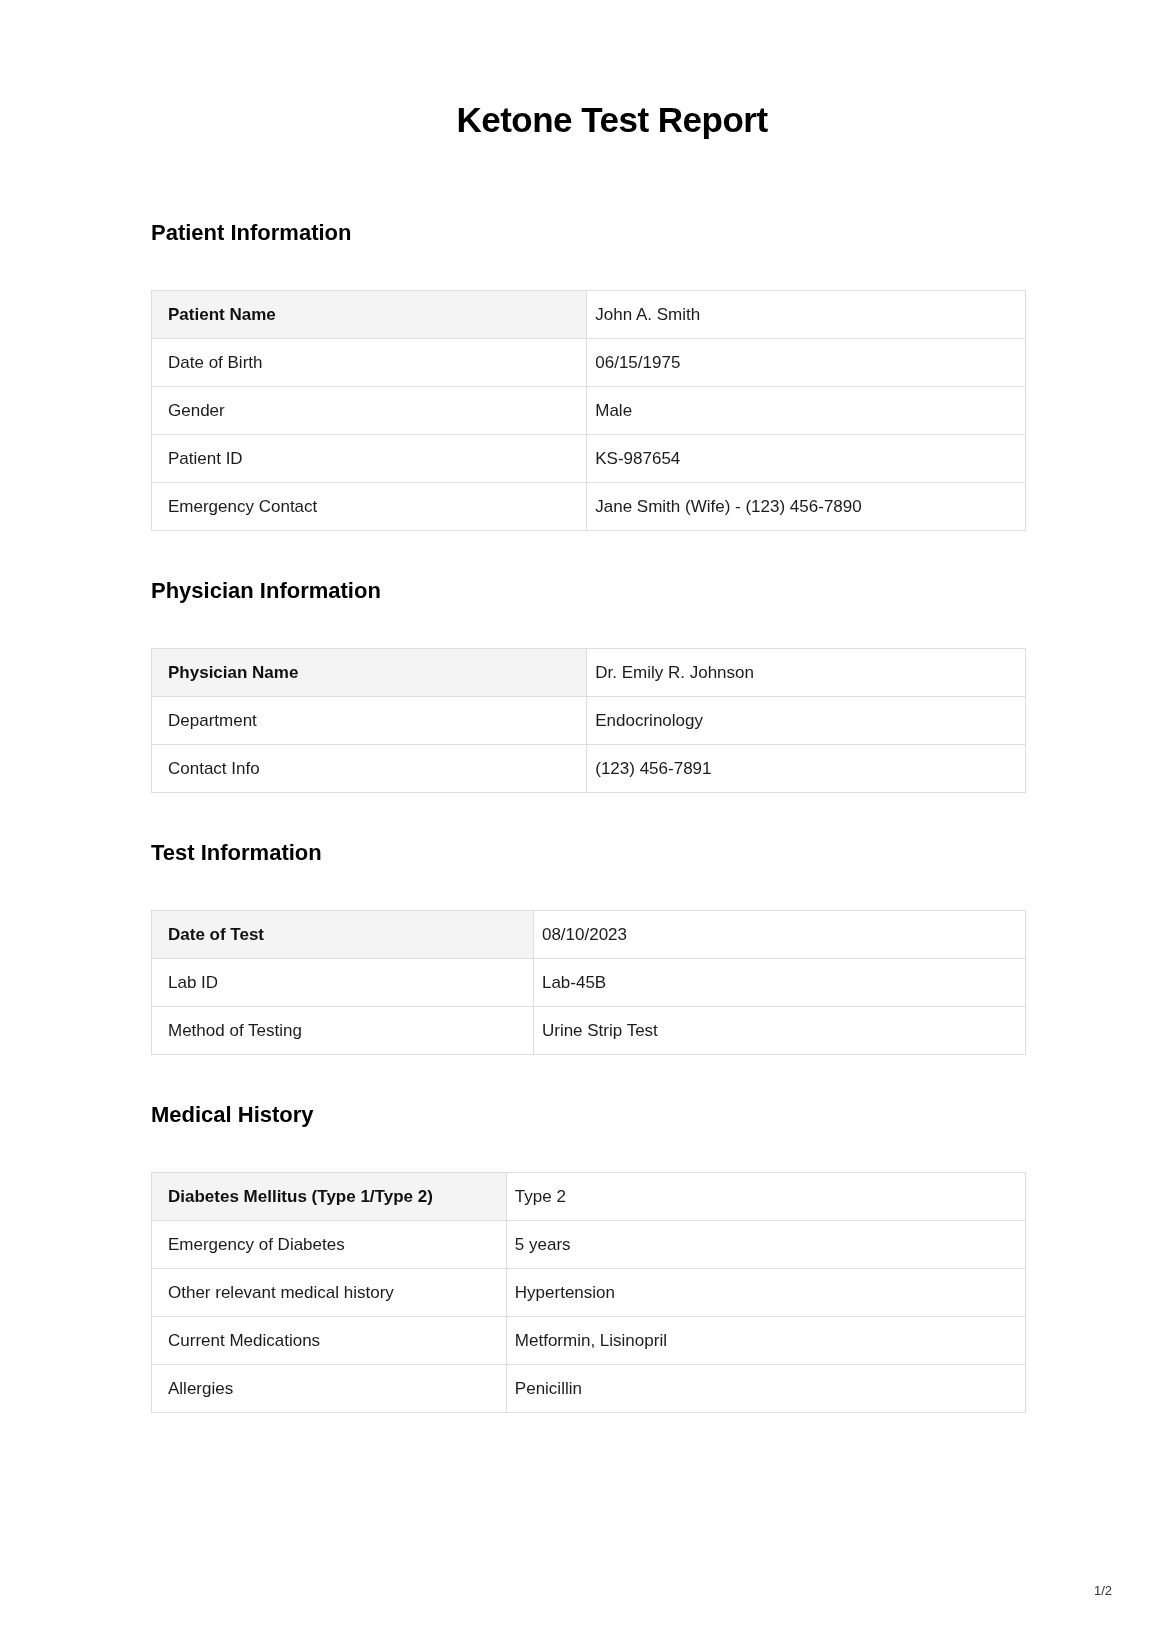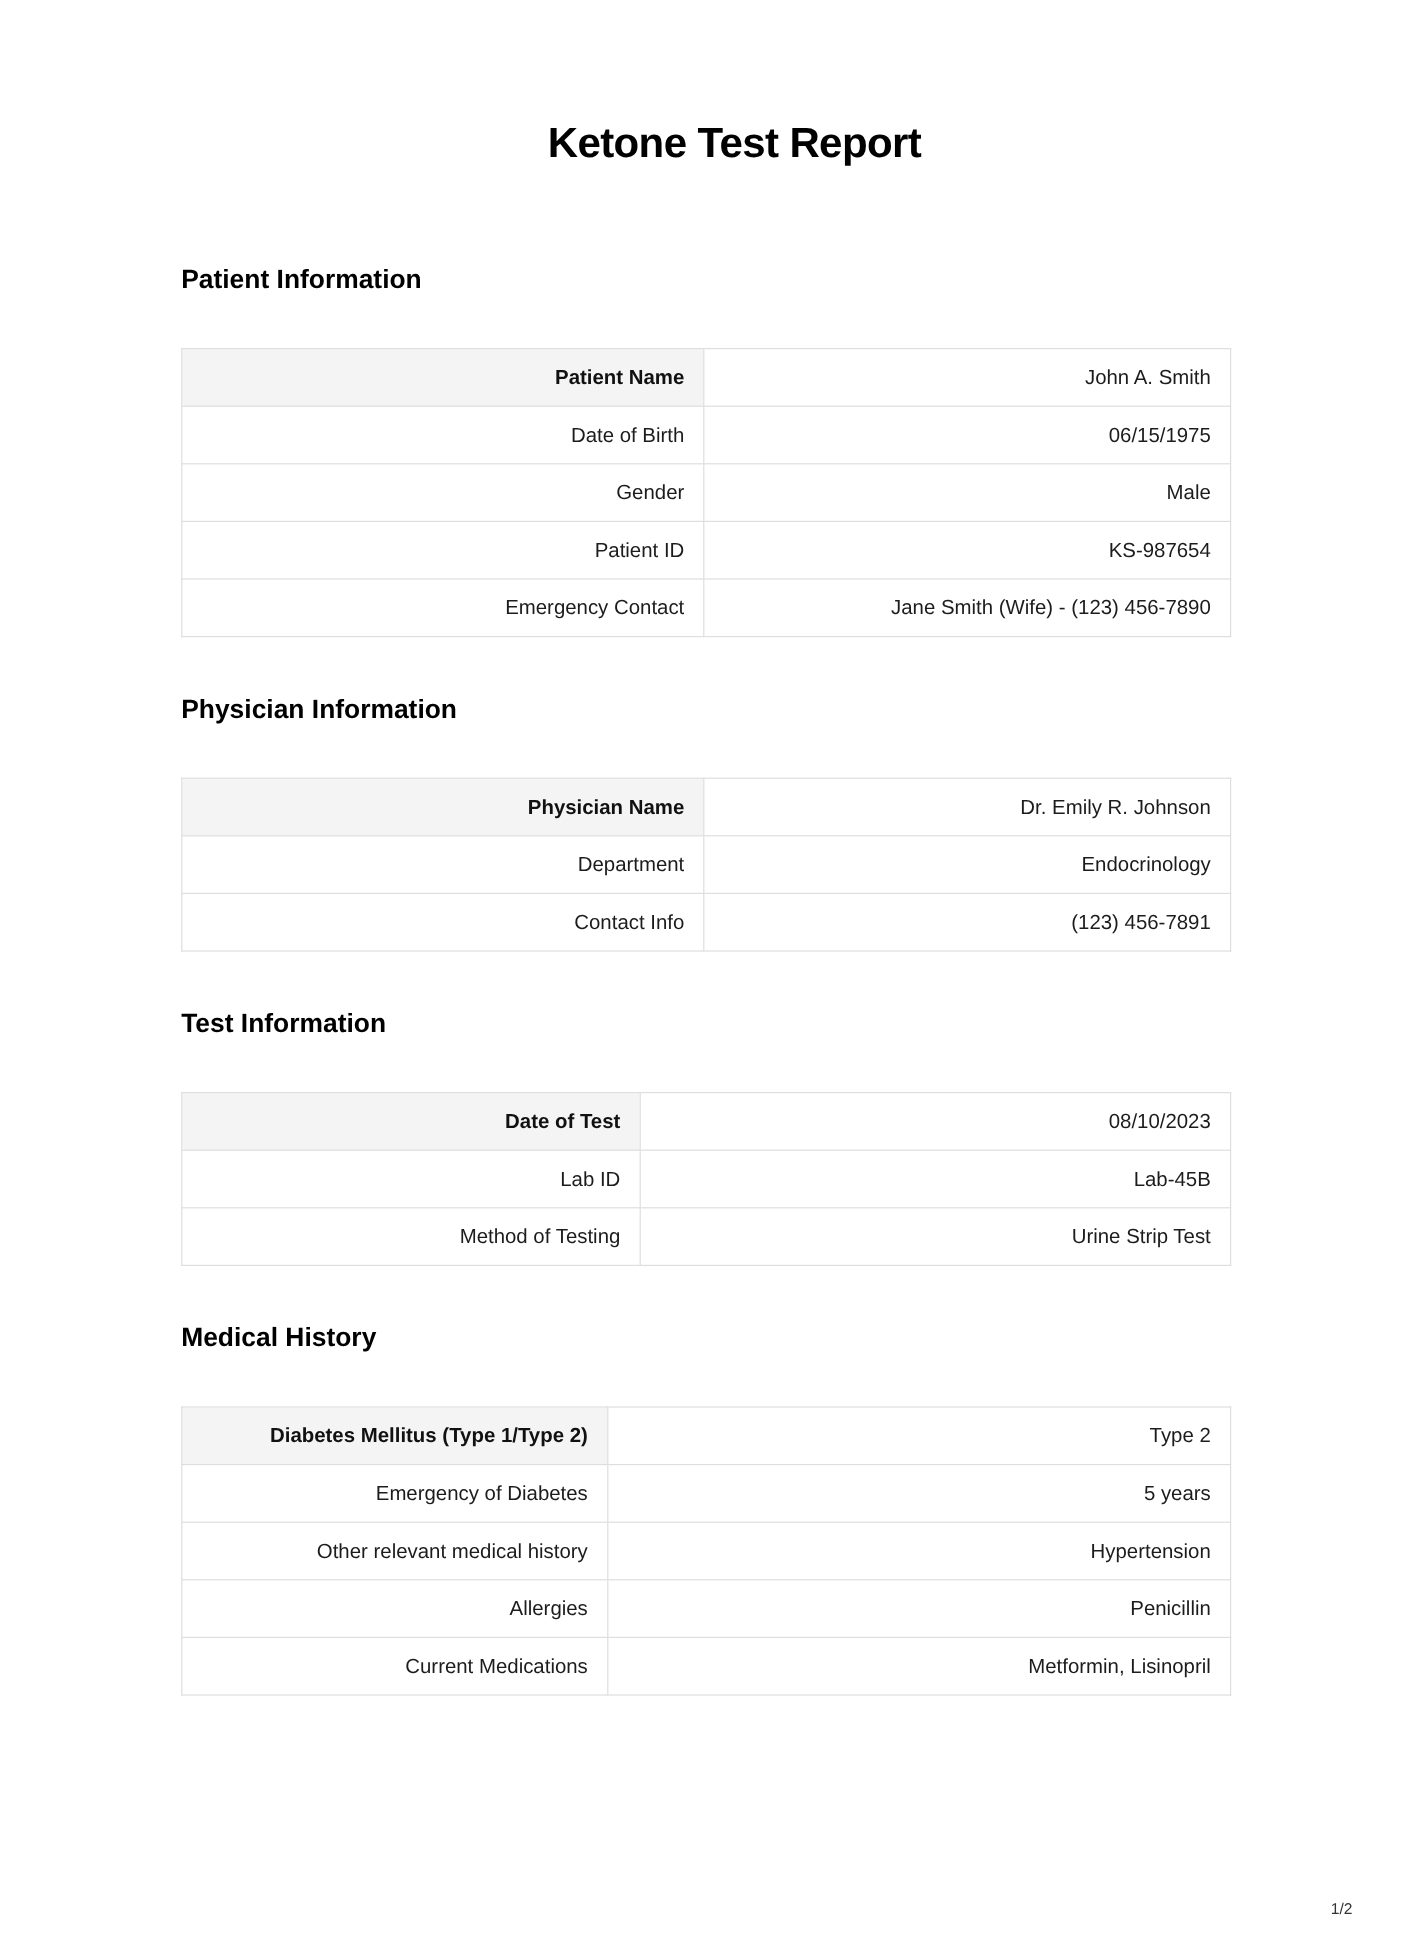--- a/index.html
+++ b/index.html
@@ -51,34 +51,33 @@
   table.info-table td {
     border: 1px solid var(--border-color, #dedede);
     height: 48px;
     box-sizing: border-box;
     padding: 13px 16px 13px 16px;
     line-height: 20px;
     vertical-align: middle;
     color: #1c1c1c;
     overflow: hidden;
     white-space: nowrap;
-    text-align: right;
   }
   table.info-table td.value-cell {
     padding-left: 8px;
   }
   table.info-table tr:first-child td.label-cell {
     background: var(--header-cell-bg, #f4f4f4);
     font-weight: 700;
     color: #111111;
   }
   .footer {
     position: absolute;
     top: 1583px;
-    right: 49px;
+    right: 64px;
     font-size: 13px;
     line-height: 15px;
     color: #333333;
   }
 </style>
 </head>
 <body>
 
 <div class="page">
   <h1 class="title">Ketone Test Report</h1>
@@ -189,27 +188,27 @@
     <td class="label-cell">Emergency of Diabetes</td>
     <td class="value-cell">5 years</td>
   </tr>
 
   <tr>
     <td class="label-cell">Other relevant medical history</td>
     <td class="value-cell">Hypertension</td>
   </tr>
 
   <tr>
+    <td class="label-cell">Current Medications</td>
+    <td class="value-cell">Metformin, Lisinopril</td>
+  </tr>
+
+  <tr>
     <td class="label-cell">Allergies</td>
     <td class="value-cell">Penicillin</td>
   </tr>
-
-  <tr>
-    <td class="label-cell">Current Medications</td>
-    <td class="value-cell">Metformin, Lisinopril</td>
-  </tr>
 </tbody>
     </table>
   </section>
 </main>
 
   <div class="footer">1/2</div>
 </div>
 
 </body></html>

